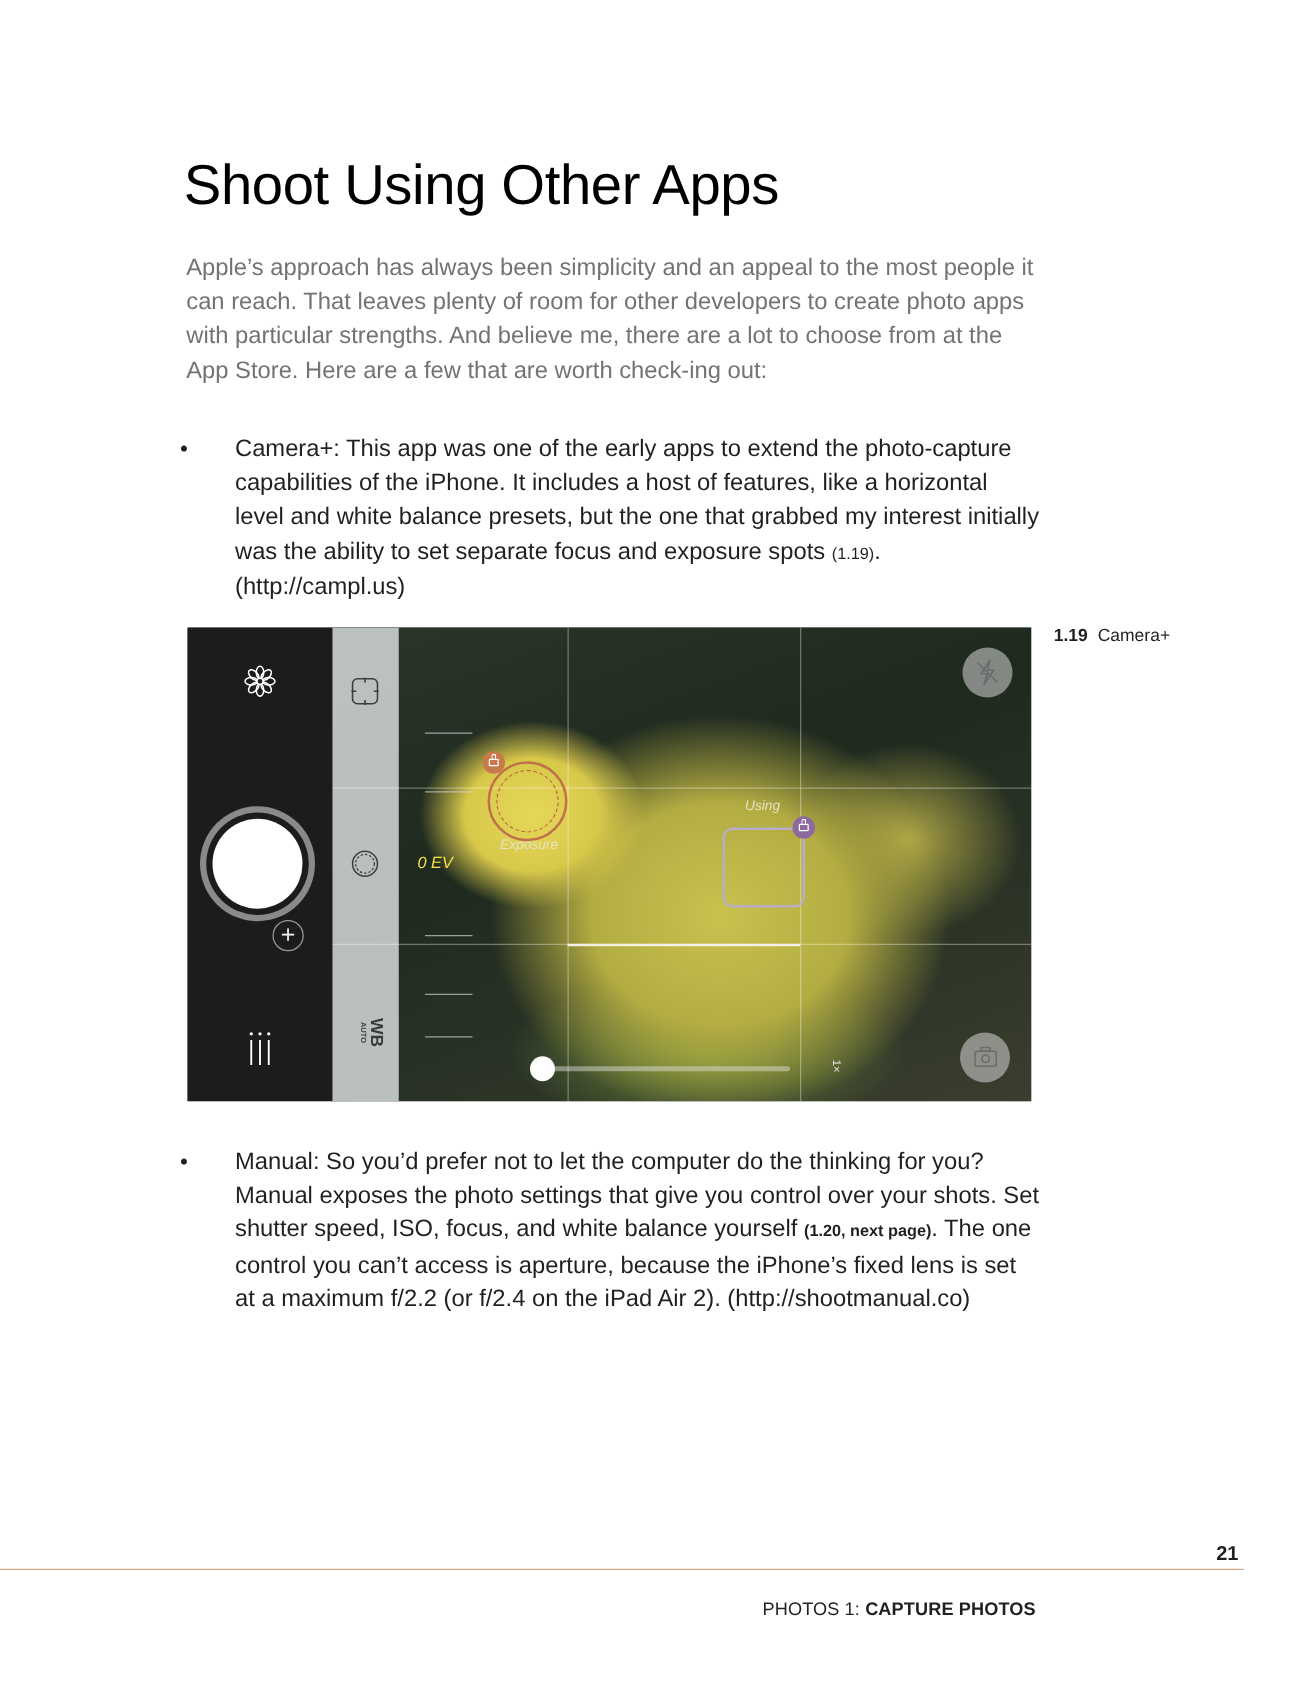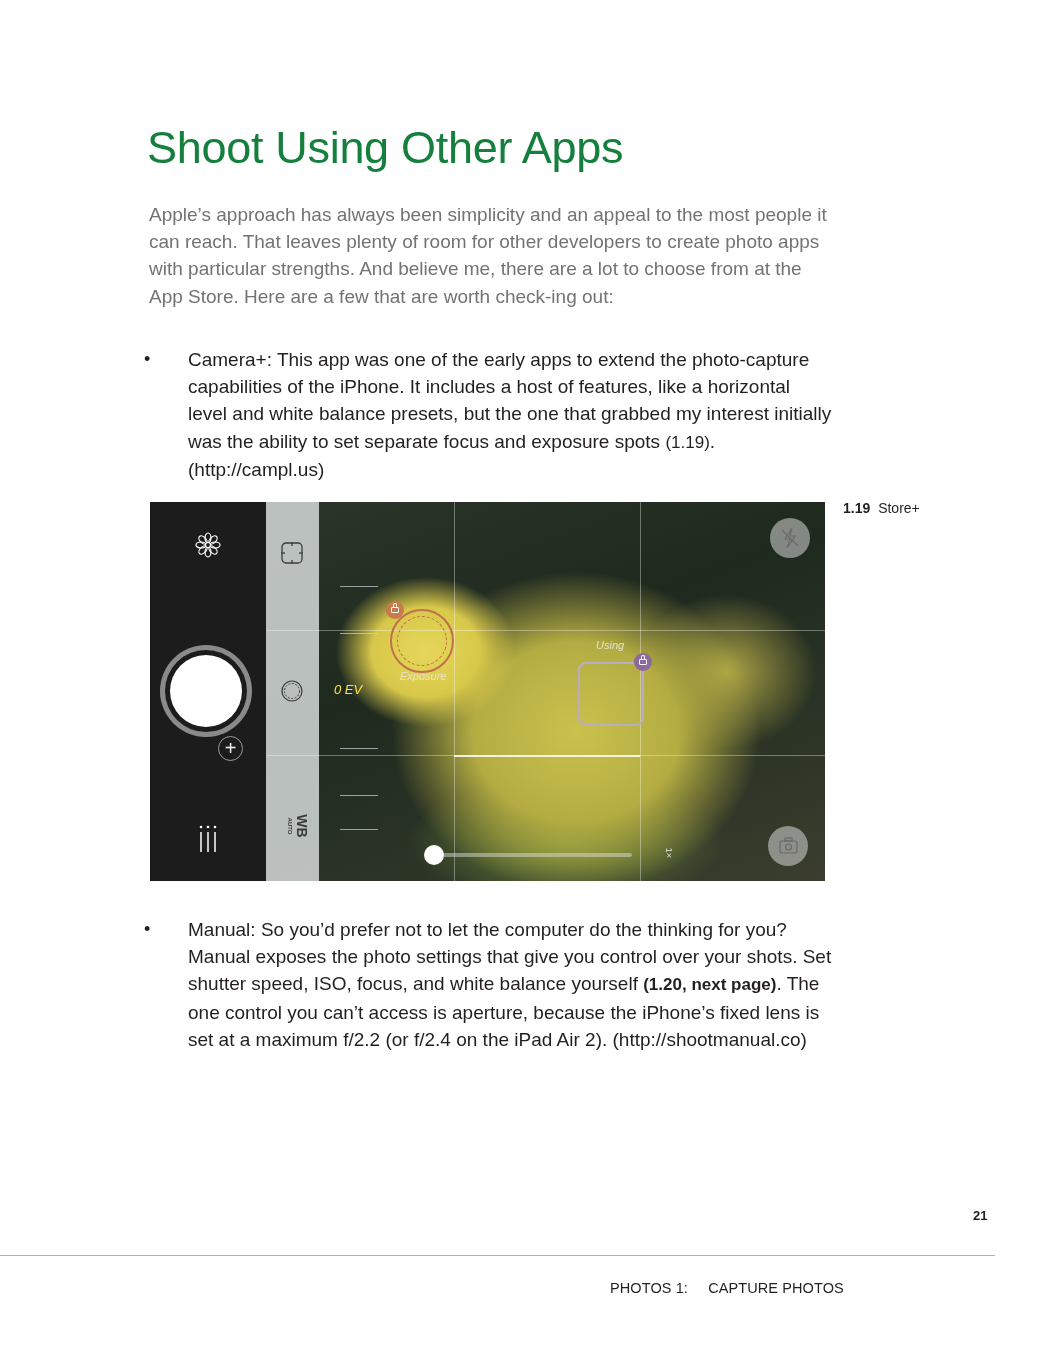--- a/index.html
+++ b/index.html
@@ -1,30 +1,30 @@
 <!DOCTYPE html>
 <html><head>
   <meta charset="utf-8">
   <style>
     html, body { margin: 0; padding: 0; background: #ffffff; }
     body { width: 1050px; height: 1350px; position: relative; overflow: hidden;
            font-family: "Liberation Sans", sans-serif; color: #231f20; }
 
     .title { position: absolute; left: 147px; top: 122px; margin: 0;
              font-family: "Liberation Sans", sans-serif; font-weight: 400;
-             font-size: 45px; color: #15803d; letter-spacing: -0.3px; }
+             font-size: 45px; color: #000000; letter-spacing: -0.3px; }
 
     .intro { position: absolute; left: 149px; top: 201px; width: 680px; margin: 0;
              font-size: 19px; line-height: 27.2px; color: #737373; }
 
     .bullet { position: absolute; left: 188px; width: 645px; margin: 0;
               font-size: 19px; line-height: 27.2px; color: #231f20; }
     .bullet .dot { position: absolute; left: -44px; top: 0; font-size: 18px; }
     .bullet b { font-weight: 400; }
-    .bullet .ref { font-size: 17px; }
+    .bullet .ref { font-size: 13px; }
     .bullet .ref b { font-weight: 700; }
     #bullet-camera { top: 346px; }
     #bullet-manual { top: 916px; }
 
     .caption { position: absolute; left: 843px; top: 500px; font-size: 14px; color: #231f20; }
     .caption b { font-weight: 700; margin-right: 4px; }
 
     
     .figure { position: absolute; left: 150px; top: 502px; width: 675px; height: 379px;
               overflow: hidden; background: #1d1d1d; }
@@ -72,38 +72,38 @@
 
     .zoom-track { position: absolute; left: 276px; top: 351px; width: 206px; height: 4px; border-radius: 2px;
                   background: rgba(230,230,230,0.45); }
     .zoom-knob { position: absolute; left: 274px; top: 343px; width: 20px; height: 20px; border-radius: 50%; background: #ffffff; }
     .zoom-label { position: absolute; left: 514px; top: 346px; font-size: 9px; color: #e8e8e8; transform: rotate(90deg); }
 
     .round-btn { position: absolute; width: 40px; height: 40px; border-radius: 50%; background: rgba(200,200,200,0.6); }
 
     .footer-rule { position: absolute; left: 0; top: 1255px; width: 995px; height: 1px; background: #d7a78a; }
     .footer-chapter { position: absolute; left: 610px; top: 1280px; font-size: 14.5px; color: #231f20; letter-spacing: 0.1px; }
-    .footer-chapter b { font-weight: 400; margin-left: 16px; }
-    .page-num { position: absolute; left: 973px; top: 1208px; font-size: 13px; font-weight: 700; color: #231f20; }
+    .footer-chapter b { font-weight: 700; }
+    .page-num { position: absolute; left: 973px; top: 1235px; font-size: 16px; font-weight: 700; color: #231f20; }
   </style>
 </head>
 <body>
 
 <h1 class="title">Shoot Using Other Apps</h1>
 
 <p class="intro">Apple’s approach has always been simplicity and an appeal to the most people it can reach. That leaves plenty of room for other developers to create photo apps with particular strengths. And believe me, there are a lot to choose from at the App Store. Here are a few that are worth check-ing out:</p>
 
 <div class="bullet" id="bullet-camera">
   <span class="dot">•</span>
   <b>Camera+:</b><span> This app was one of the early apps to extend the photo-capture capabilities of the iPhone. It includes a host of features, like a horizontal level and white balance presets, but the one that grabbed my interest initially was the ability to set separate focus and exposure spots </span><span class="ref">(1.19)</span><span>. (http://campl.us)</span>
 </div>
 
 <div class="caption">
   <b>1.19</b>
-  <span>Store+</span>
+  <span>Camera+</span>
 </div>
 
 <div class="figure">
   <div class="left-bar">
     <svg class="icon" style="left:45px;top:30px" width="26" height="26" viewBox="0 0 26 26">
       <g fill="none" stroke="#ffffff" stroke-width="1.2">
         <ellipse cx="13" cy="6" rx="3" ry="5"></ellipse>
         <ellipse cx="13" cy="20" rx="3" ry="5"></ellipse>
         <ellipse cx="6" cy="13" rx="5" ry="3"></ellipse>
         <ellipse cx="20" cy="13" rx="5" ry="3"></ellipse>

